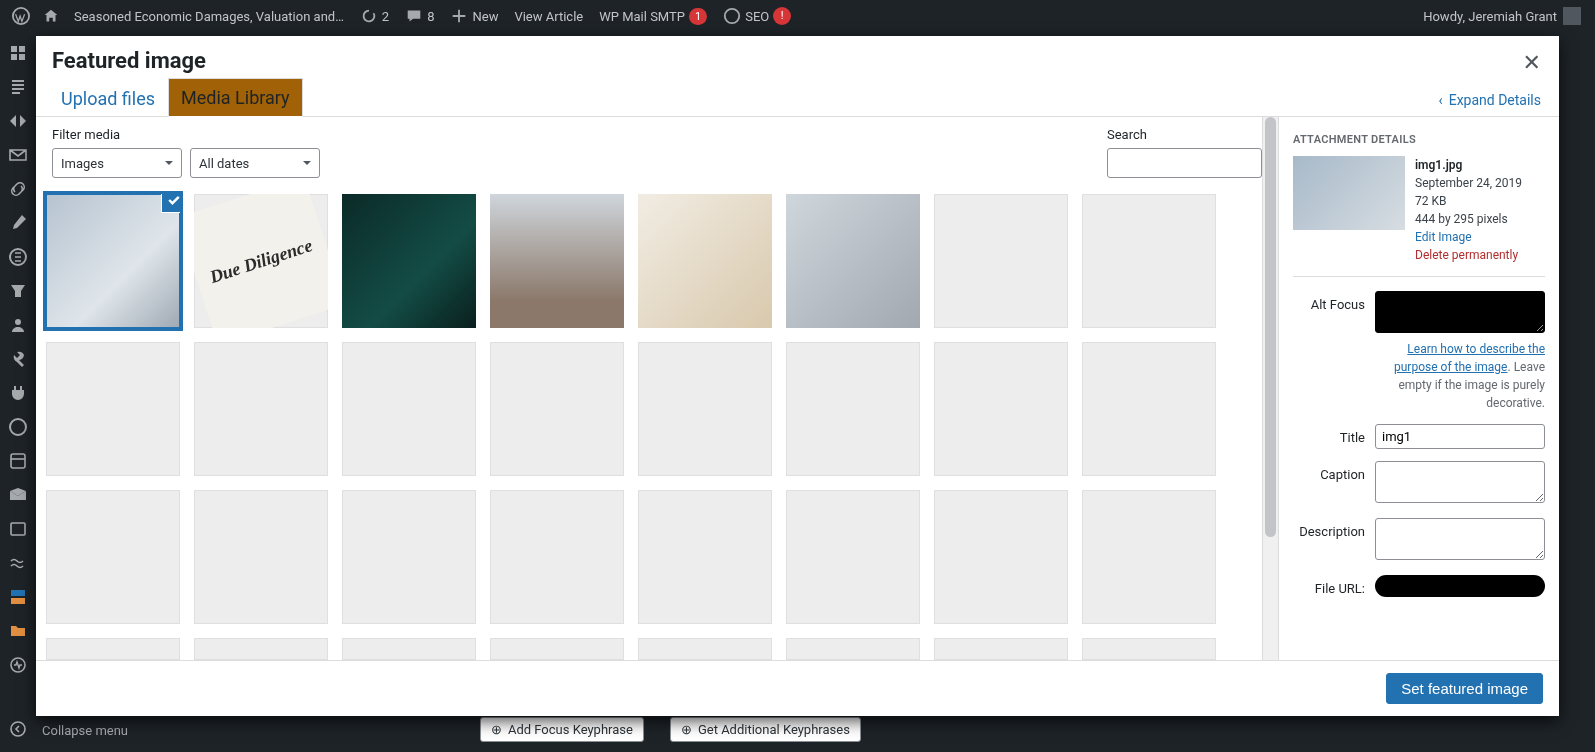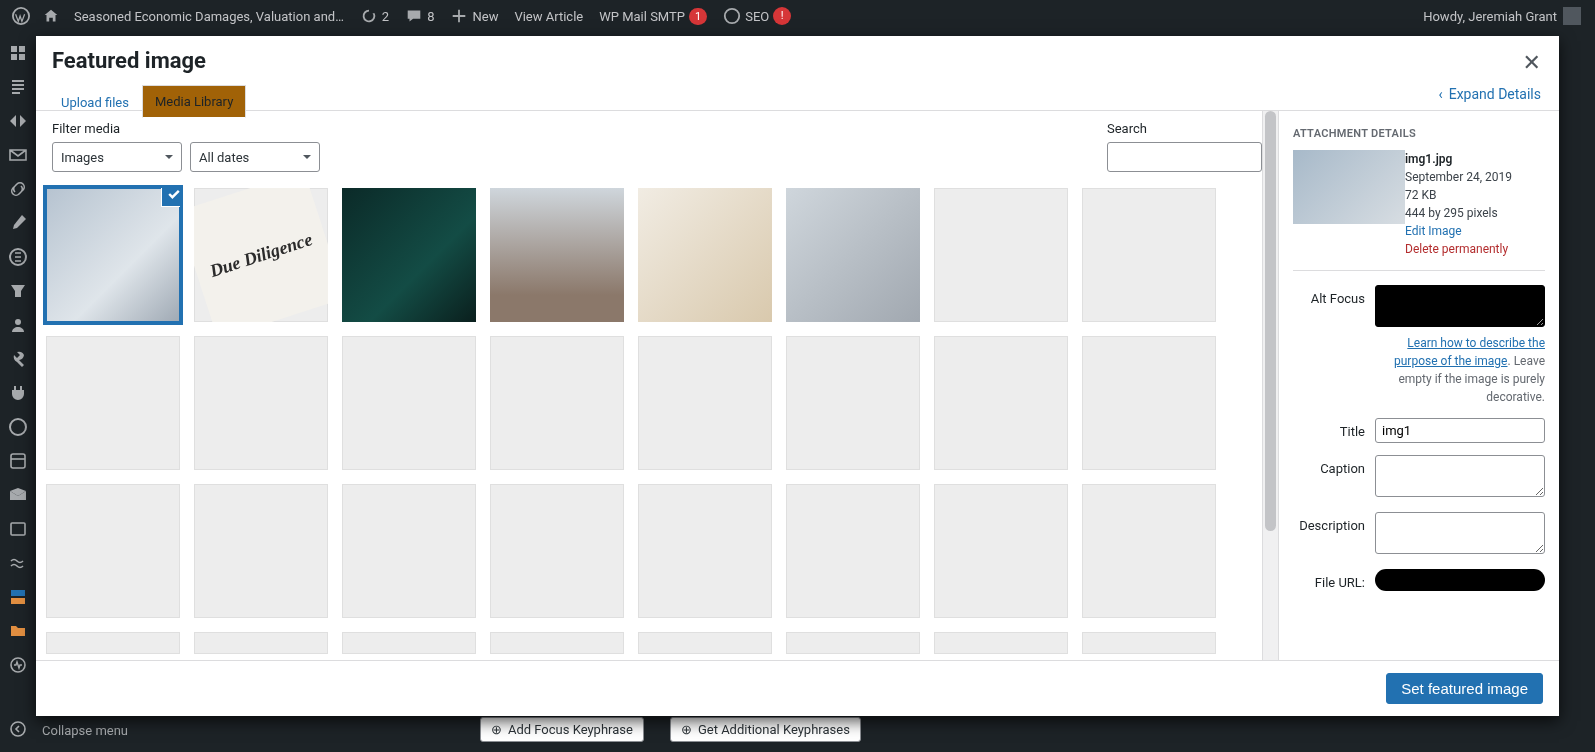--- a/index.html
+++ b/index.html
@@ -62,22 +62,22 @@
 }
 #media-modal h1 { font-size:22px; font-weight:700; color:#1d2327; }
 .close-x {
   position:absolute; top:10px; right:14px; font-size:22px; color:#50575e; cursor:pointer; padding:4px;
 }
 .tabs-row {
   display:flex; align-items:flex-end; border-bottom:1px solid #dcdcde; padding:0 12px;
   position:relative;
 }
 .tabs-row .tab {
-  padding:8px 12px; font-size:13px; color:#2271b1; cursor:pointer; border:1px solid transparent;
-  border-bottom:none; position:relative; top:8px;text-align:right;
+  padding:8px 12px; font-size:18px; color:#2271b1; cursor:pointer; border:1px solid transparent;
+  border-bottom:none; position:relative; top:1px;text-align:right;
 }
 .tabs-row .tab.active {
   color:#1d2327; border-color:#dcdcde; background:#a16207; border-bottom:1px solid #fff;
 }
 .expand-details {
   margin-left:auto; color:#2271b1; font-size:14px; cursor:pointer;
   padding:8px 6px 8px 0; display:flex; align-items:center;
 }
 .expand-details::before { content:"‹"; margin-right:6px; font-size:14px; }
 
@@ -126,21 +126,21 @@
 .att-thumb { width:100%; height:100%; display:flex; align-items:center; justify-content:center; }
 .att.image .att-thumb-inner { width:100%; height:100%; background:#d0d0d0; }
 
 
 .details-panel {
   width:280px; flex:none; overflow:auto; padding:12px 14px 20px; font-size:13px;
 }
 .details-panel h2 {
   font-size:11px; letter-spacing:0.3px; color:#646970; font-weight:600; margin:4px 0 10px;
 }
-.att-meta { display:flex; padding-bottom:12px; border-bottom:1px solid #dcdcde; margin-bottom:14px;}
+.att-meta { display:flex; gap:10px; padding-bottom:12px; border-bottom:1px solid #dcdcde; margin-bottom:14px;}
 .att-meta .thumb { width:112px; height:74px; background:linear-gradient(135deg,#a7b9c9,#d7dde2); flex:none; }
 .att-meta .meta-lines { font-size:12px; line-height:1.5; }
 .att-meta .meta-lines .fn { font-weight:600; color:#1d2327; }
 .att-meta a { color:#2271b1; text-decoration:none; }
 .att-meta .del { color:#b32d2e; }
 
 .field-row { display:flex; align-items:flex-start; gap:10px; margin-bottom:12px; }
 .field-row .lbl { width:72px; text-align:right; font-size:13px; color:#1d2327; padding-top:6px; flex:none;}
 .field-row .ctrl { flex:1; }
 .field-row input[type=text], .field-row textarea {

